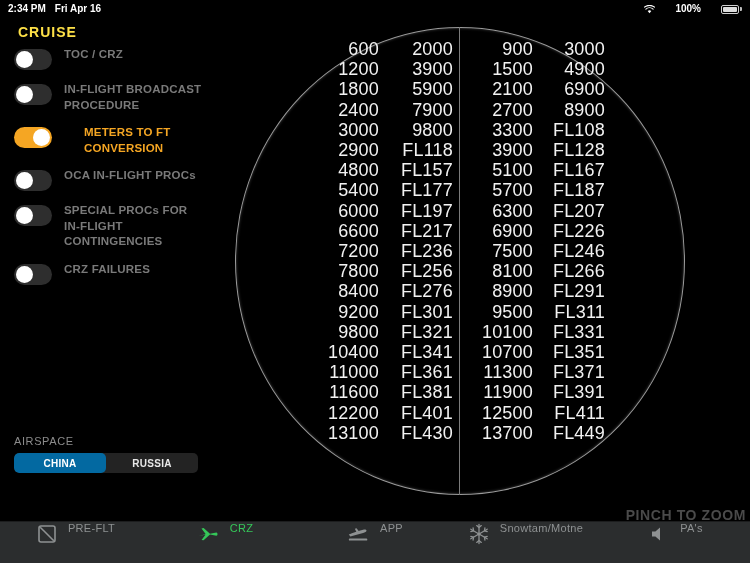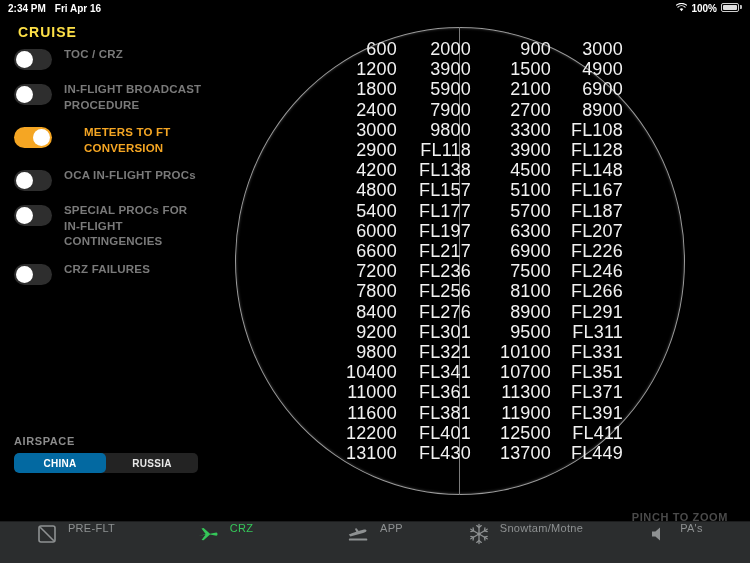--- a/index.html
+++ b/index.html
@@ -10,21 +10,21 @@
     color:#fff; overflow:hidden; position:relative;
   }
 
   
   #statusbar {
     position:absolute; top:0; left:0; width:750px; height:16px;
     background:#000; display:flex; align-items:center;
     padding:8px 8px; font-size:10px; font-weight:bold; color:#fff;
   }
   #statusbar .sb-left { display:flex; gap:9px; align-items:center; }
-  #statusbar .sb-right { margin-left:auto; display:flex; gap:4px; align-items:flex-start; }
+  #statusbar .sb-right { margin-left:auto; display:flex; gap:20px; align-items:flex-end; }
   .wifi-icon { display:inline-block; width:11px; height:9px; position:relative; }
   .wifi-icon svg { display:block; }
   .batt { width:18px; height:9px; border:1px solid #cfcfcf; border-radius:2px; position:relative; }
   .batt::after { content:""; position:absolute; left:1px; top:1px; bottom:1px; right:1px; background:#dcdcdc; border-radius:1px; }
   .batt-cap { width:2px; height:4px; background:#bbb; border-radius:0 1px 1px 0; margin-left:1px; }
 
   
   #sidebar {
     position:absolute; left:0; top:16px; width:210px; height:505px;
     background:#000;
@@ -46,21 +46,21 @@
   .switch.on { background:#F5A623; }
   .switch.on .knob { left:19px; }
   .toggle-label {
     margin-left:12px; font-size:11.5px; line-height:15.5px;
     font-weight:bold; color:#7a7a7a; letter-spacing:0.2px; max-width:140px;
   }
   .toggle-row.active .toggle-label { color:#F5A623;margin-left:32px; }
 
   
   #airspace { position:absolute; left:14px; bottom:48px; width:184px; }
-  #airspace-label { font-size:11px; color:#8c8c8c; letter-spacing:0.6px; margin-bottom:6px;font-weight:bold; }
+  #airspace-label { font-size:11px; color:#8c8c8c; letter-spacing:0.6px; margin-bottom:6px; }
   #airspace-seg {
     display:flex; width:184px; height:20px; background:#232323;
     border-radius:5px; overflow:hidden;
   }
   .seg-btn {
     flex:1; display:flex; align-items:center; justify-content:center;
     font-size:10px; font-weight:bold; color:#e8e8e8; letter-spacing:0.3px;
   }
   .seg-btn.selected { background:#0369a1; color:#fff; border-radius:5px; }
 
@@ -73,33 +73,33 @@
     box-shadow:0 0 3px rgba(200,200,200,.35) inset;
   }
   #dial-divider {
     position:absolute; left:249px; top:11px; width:1px; height:468px;
     background:#7b7b7b;
   }
   #table-wrap {
     position:absolute; left:0; top:0; width:540px; height:505px;
   }
   #conv-table {
-    position:absolute; left:127px; top:23px;
+    position:absolute; left:109px; top:23px;
     border-collapse:collapse;
     font-size:18px; font-weight:500; letter-spacing:0.2px; color:#f2f2f2;
   }
   #conv-table td { padding:0 0 0 0; height:20.2px; line-height:20.2px; text-align:right; white-space:nowrap; }
   #conv-table td.c0 { width:60px; padding-right:0px; }
   #conv-table td.c1 { width:74px; }
   #conv-table td.c2 { width:80px; padding-left:14px; }
   #conv-table td.c3 { width:72px; }
 
   #pinch-hint {
-    position:absolute; right:22px; bottom:-2px;
-    font-size:11px; font-weight:bold; color:#4a4a4a; letter-spacing:0.6px;
+    position:absolute; right:4px; bottom:-2px;
+    font-size:14px; font-weight:bold; color:#4a4a4a; letter-spacing:0.6px;
   }
 
   
   #tabbar {
     position:absolute; left:0; bottom:0; width:750px; height:42px;
     background:#2b2d2e; display:flex; align-items:center;
     border-top:1px solid #1c1d1e;
   }
   .tab {
     flex:1; display:flex; align-items:flex-start; justify-content:center; gap:9px;
@@ -225,26 +225,20 @@
             <td class="c0">3000</td>
             <td class="c1">9800</td>
             <td class="c2">3300</td>
             <td class="c3">FL108</td>
           </tr>
           <tr>
             <td class="c0">2900</td>
             <td class="c1">FL118</td>
             <td class="c2">3900</td>
             <td class="c3">FL128</td>
-          </tr>
-          <tr>
-            <td class="c0">4200</td>
-            <td class="c1">FL138</td>
-            <td class="c2">4500</td>
-            <td class="c3">FL148</td>
           </tr>
           <tr>
             <td class="c0">4800</td>
             <td class="c1">FL157</td>
             <td class="c2">5100</td>
             <td class="c3">FL167</td>
           </tr>
           <tr>
             <td class="c0">5400</td>
             <td class="c1">FL177</td>

